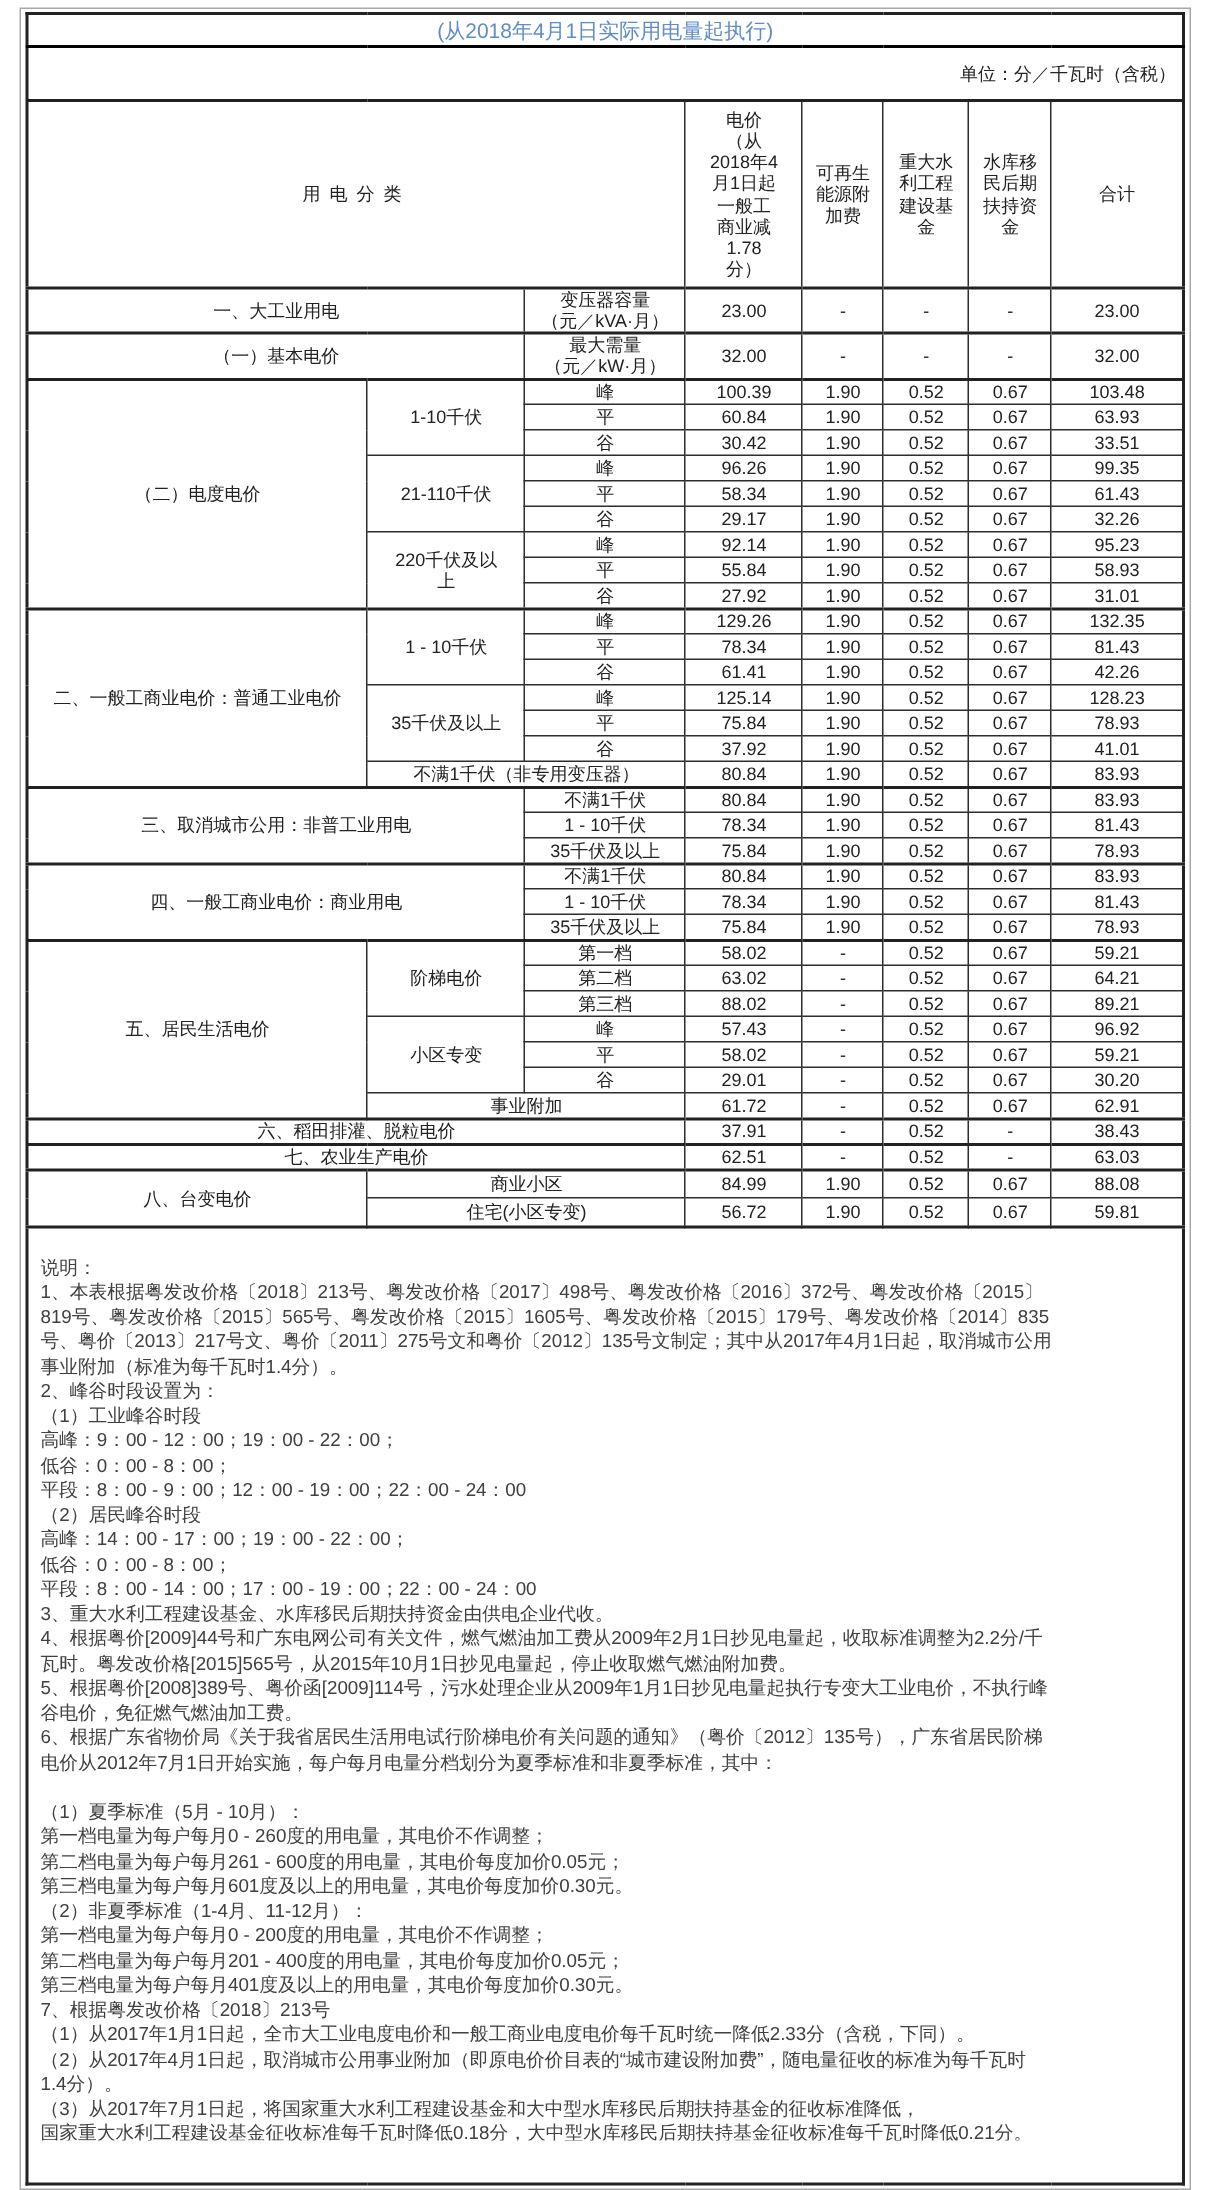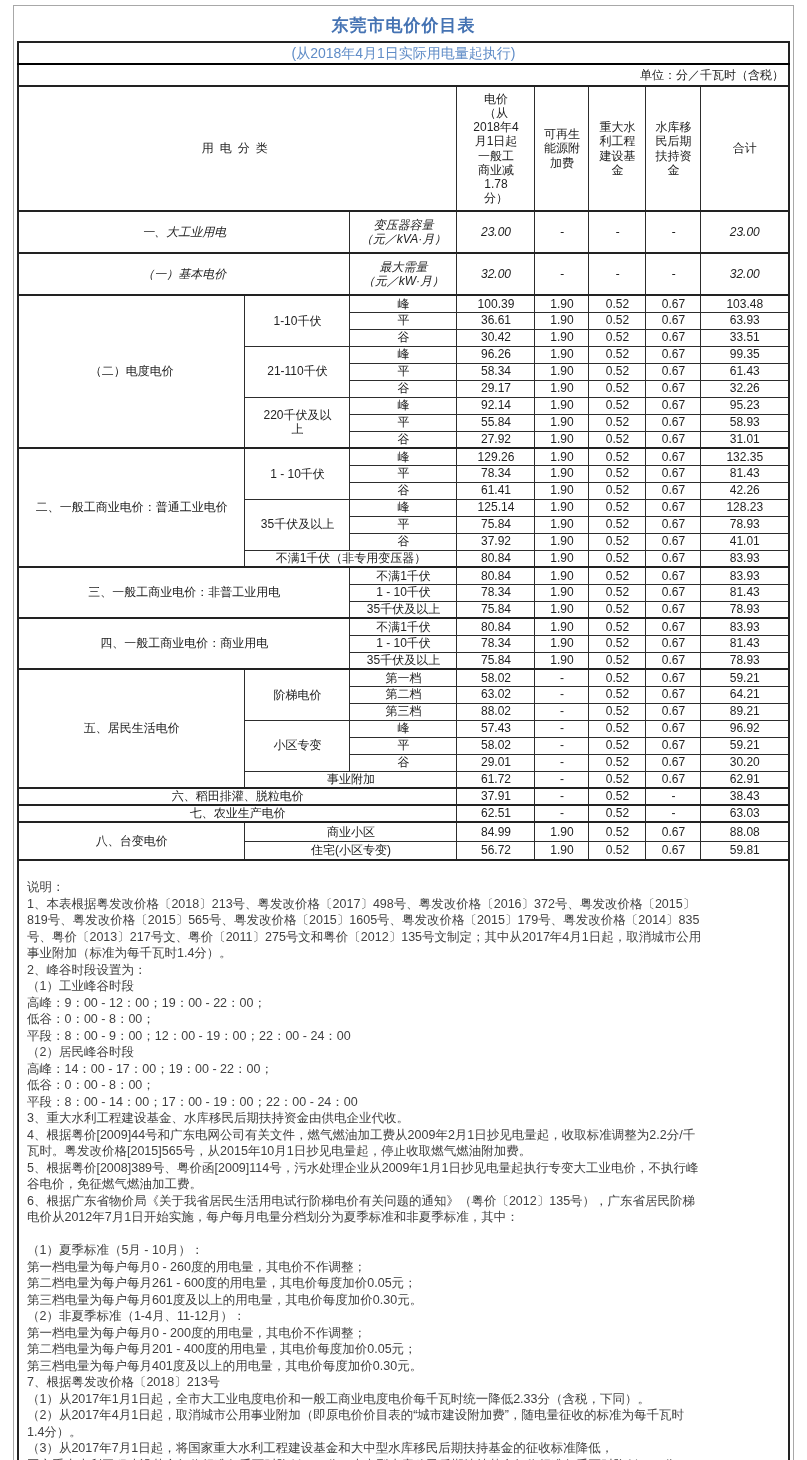--- a/index.html
+++ b/index.html
@@ -37,30 +37,30 @@
     font-weight: normal;
     text-align: center;
     vertical-align: middle;
     color: #222222;
     padding: 0 2px;
     line-height: 1.18;
     white-space: pre-line;
     overflow: hidden;
   }
   tr { height: 17px; }
-  tr.h44 { height: 42px; font-style: italic; }
+  tr.h44 { height: 30px; }
   tr.h19 { height: 19px; }
   tr.header-row { height: 125px; }
   tr.sec > td, tr.sec > th { border-top: 2px solid #222222; }
   tr.subtitle-row { height: 22px; }
   tr.subtitle-row td {
     font-size: 14px;
     border-bottom: 2px solid #000000;
   }
-  tr.unit-row { height: 22px; margin-left: 24px; }
+  tr.unit-row { height: 36px; margin-left: 24px; }
   tr.unit-row td {
     text-align: right;
     padding-right: 4px;
     font-size: 12px;
     border-bottom: 2px solid #222;
   }
   th.sp { letter-spacing: 6px; }
   td.cat { padding: 0 4px; }
   td.notes-cell {
     text-align: left;
@@ -76,21 +76,20 @@
     font-size: 12.5px;
     white-space: nowrap;
     overflow: hidden;
     color: #404040;
   }
 </style>
 </head>
 <body>
 
 <div class="page">
-  <div class="page-title" style="color: rgb(69, 115, 179);">东莞市电价价目表</div>
 
   <table class="price-table">
     <colgroup id="table-colgroup">
         <col style="width: 227px;">
         <col style="width: 105px;">
         <col style="width: 107px;">
         <col style="width: 78px;">
         <col style="width: 54px;">
         <col style="width: 57px;">
         <col style="width: 55px;">
@@ -153,21 +152,21 @@
           <td rowspan="3">1-10千伏</td>
           <td>峰</td>
           <td>100.39</td>
           <td>1.90</td>
           <td>0.52</td>
           <td>0.67</td>
           <td>103.48</td>
         </tr>
         <tr>
           <td>平</td>
-          <td>36.61</td>
+          <td>60.84</td>
           <td>1.90</td>
           <td>0.52</td>
           <td>0.67</td>
           <td>63.93</td>
         </tr>
         <tr>
           <td>谷</td>
           <td>30.42</td>
           <td>1.90</td>
           <td>0.52</td>
@@ -278,21 +277,21 @@
         </tr>
         <tr>
           <td colspan="2">不满1千伏（非专用变压器）</td>
           <td>80.84</td>
           <td>1.90</td>
           <td>0.52</td>
           <td>0.67</td>
           <td>83.93</td>
         </tr>
         <tr class="sec">
-          <td colspan="2" rowspan="3" class="cat">三、一般工商业电价：非普工业用电</td>
+          <td colspan="2" rowspan="3" class="cat">三、取消城市公用：非普工业用电</td>
           <td>不满1千伏</td>
           <td>80.84</td>
           <td>1.90</td>
           <td>0.52</td>
           <td>0.67</td>
           <td>83.93</td>
         </tr>
         <tr>
           <td>1 - 10千伏</td>
           <td>78.34</td>

